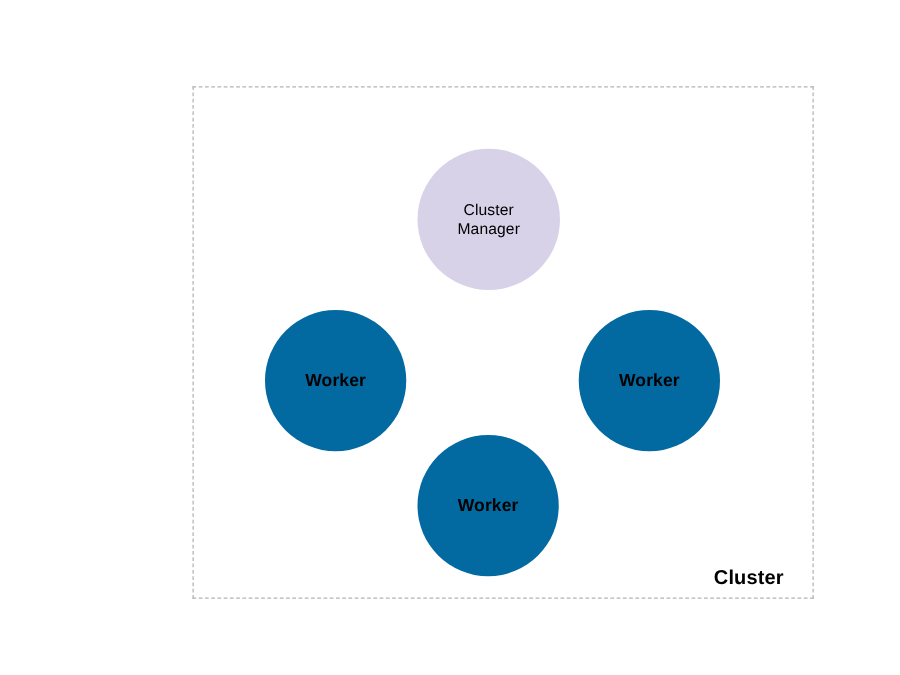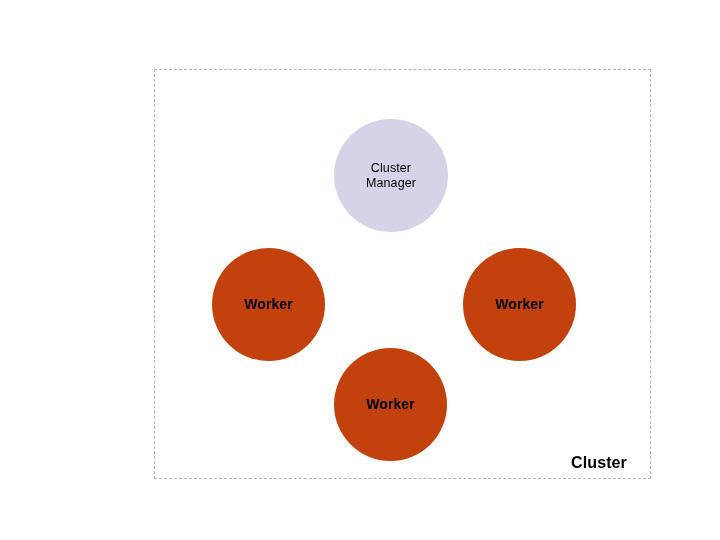--- a/index.html
+++ b/index.html
@@ -50,21 +50,21 @@
   }
 
   .node.manager {
     background: #d8d2e8;
     font-size: 12.5px;
     font-weight: 400;
     letter-spacing: 0.1px;
   }
 
   .node.worker {
-    background: #c2410c;
+    background: #0369a1;
     font-size: 14px;
     font-weight: 700;
     letter-spacing: 0.1px;
     text-align: right;
   }
 
   .node-label {
     display: block;
     white-space: pre-line;
     pointer-events: none;

